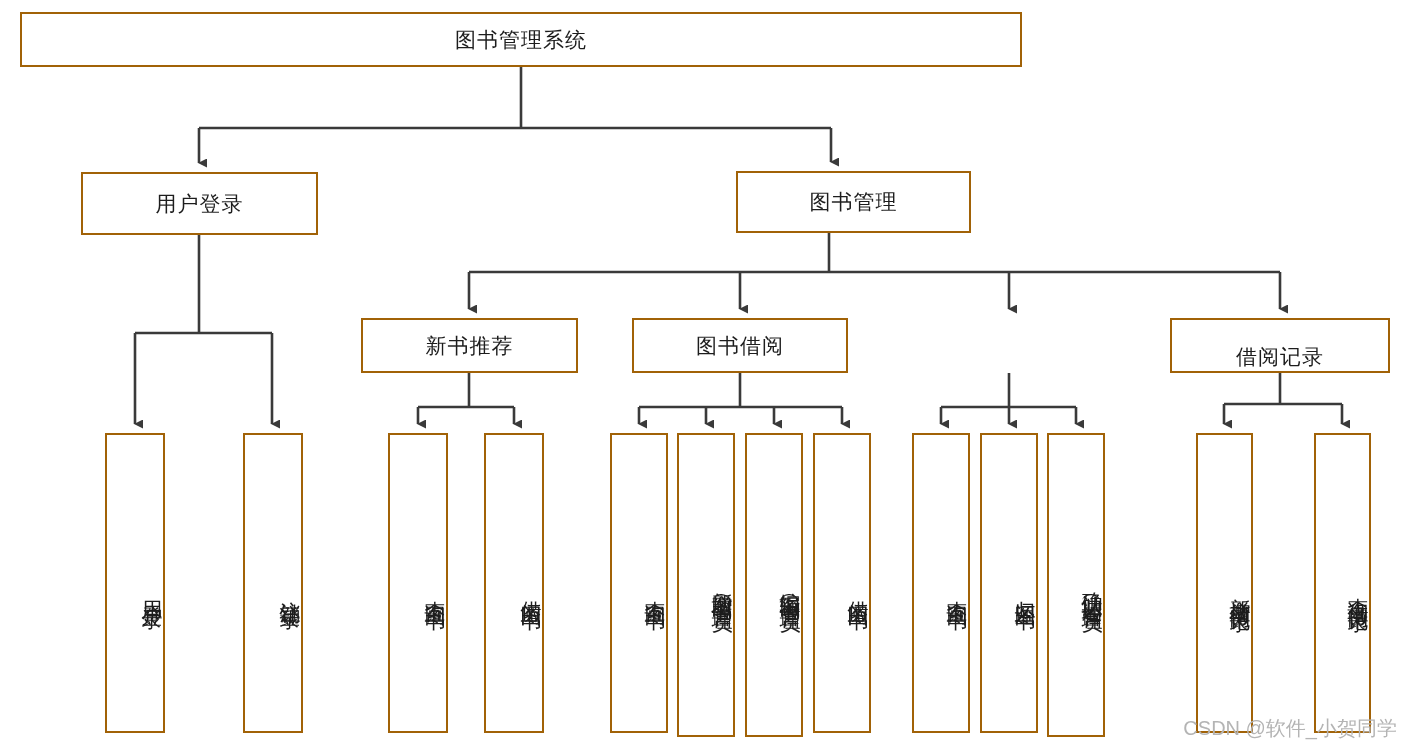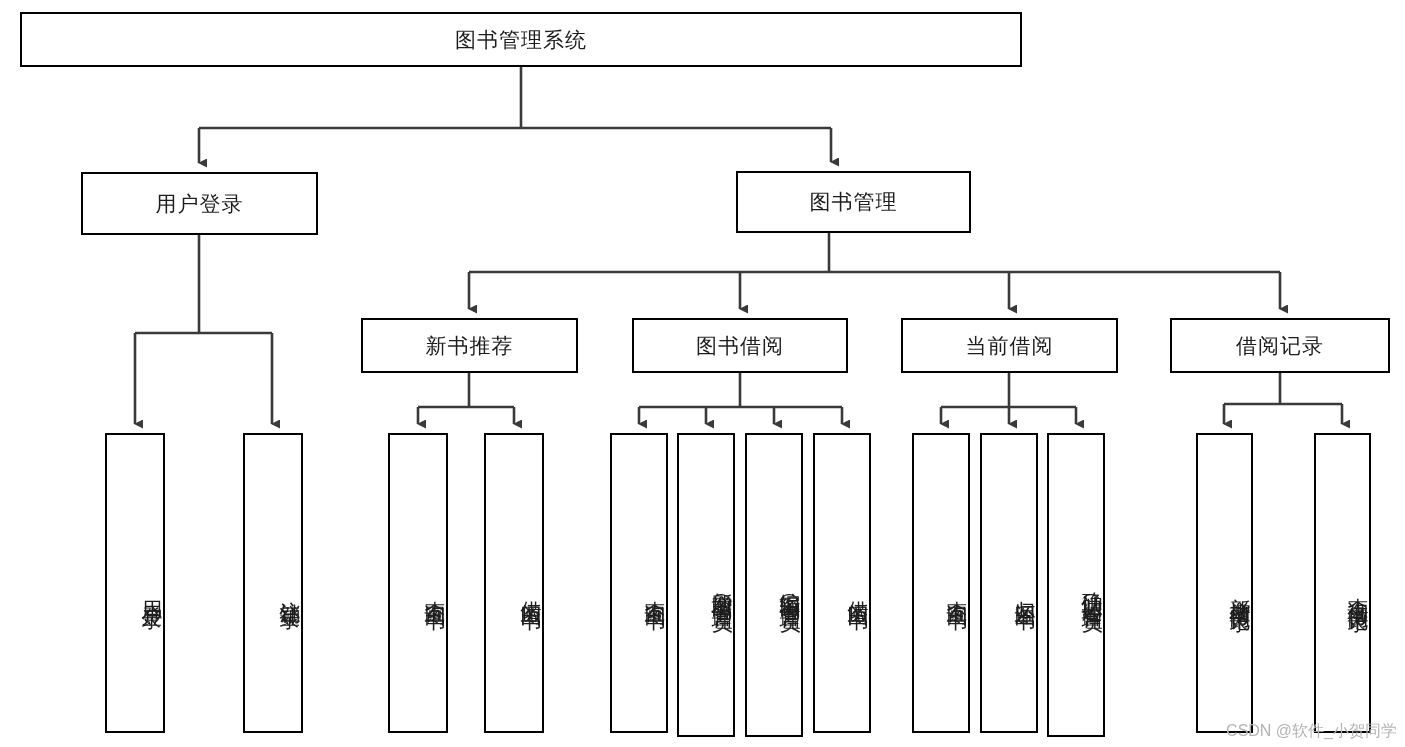--- a/index.html
+++ b/index.html
@@ -21,21 +21,21 @@
     position: absolute;
     left: 0;
     top: 0;
     width: 1405px;
     height: 747px;
     pointer-events: none;
   }
   .node {
     position: absolute;
     box-sizing: border-box;
-    border: 2px solid #000000;
+    border: 2px solid #a16207;
     background: #ffffff;
     display: flex;
     align-items: center;
     justify-content: center;
     color: #1d1d1d;
     z-index: 2;
   }
   .node.h {
     font-size: 21px;
     letter-spacing: 1px;
@@ -53,21 +53,21 @@
   .node.v.tall {
     padding-top: 6px;
   }
   .node .lbl {
     display: block;
   }
   #watermark {
     position: absolute;
     right: 8px;
     bottom: 5px;
-    font-size: 16px;
+    font-size: 20px;
     color: #b4b4b4;
     z-index: 5;
     white-space: nowrap;
   }
 </style>
 </head>
 <body>
 
 <div id="canvas">
 
@@ -131,24 +131,21 @@
   <div class="node h" style="left:736px;top:171px;width:235px;height:62px;">
     <span class="lbl">图书管理</span>
   </div>
 
   <div class="node h" style="left:632px;top:318px;width:216px;height:55px;">
     <span class="lbl">图书借阅</span>
   </div>
   <div class="node h" style="left:361px;top:318px;width:217px;height:55px;">
     <span class="lbl">新书推荐</span>
   </div>
-  <div class="node h" style="left:901px;top:318px;width:217px;height:55px;">
-    <span class="lbl">当前借阅</span>
-  </div>
-  <div class="node h" style="left:1170px;top:318px;width:220px;height:55px;">
+  <div class="node h" style="left:1170px;top:318px;width:220px;height:55px;align-items:flex-end;">
     <span class="lbl">借阅记录</span>
   </div>
 
   <div class="node v" style="left:105px;top:433px;width:60px;height:300px;">
     <span class="lbl">用户登录</span>
   </div>
   <div class="node v" style="left:243px;top:433px;width:60px;height:300px;">
     <span class="lbl">注销登录</span>
   </div>
 

